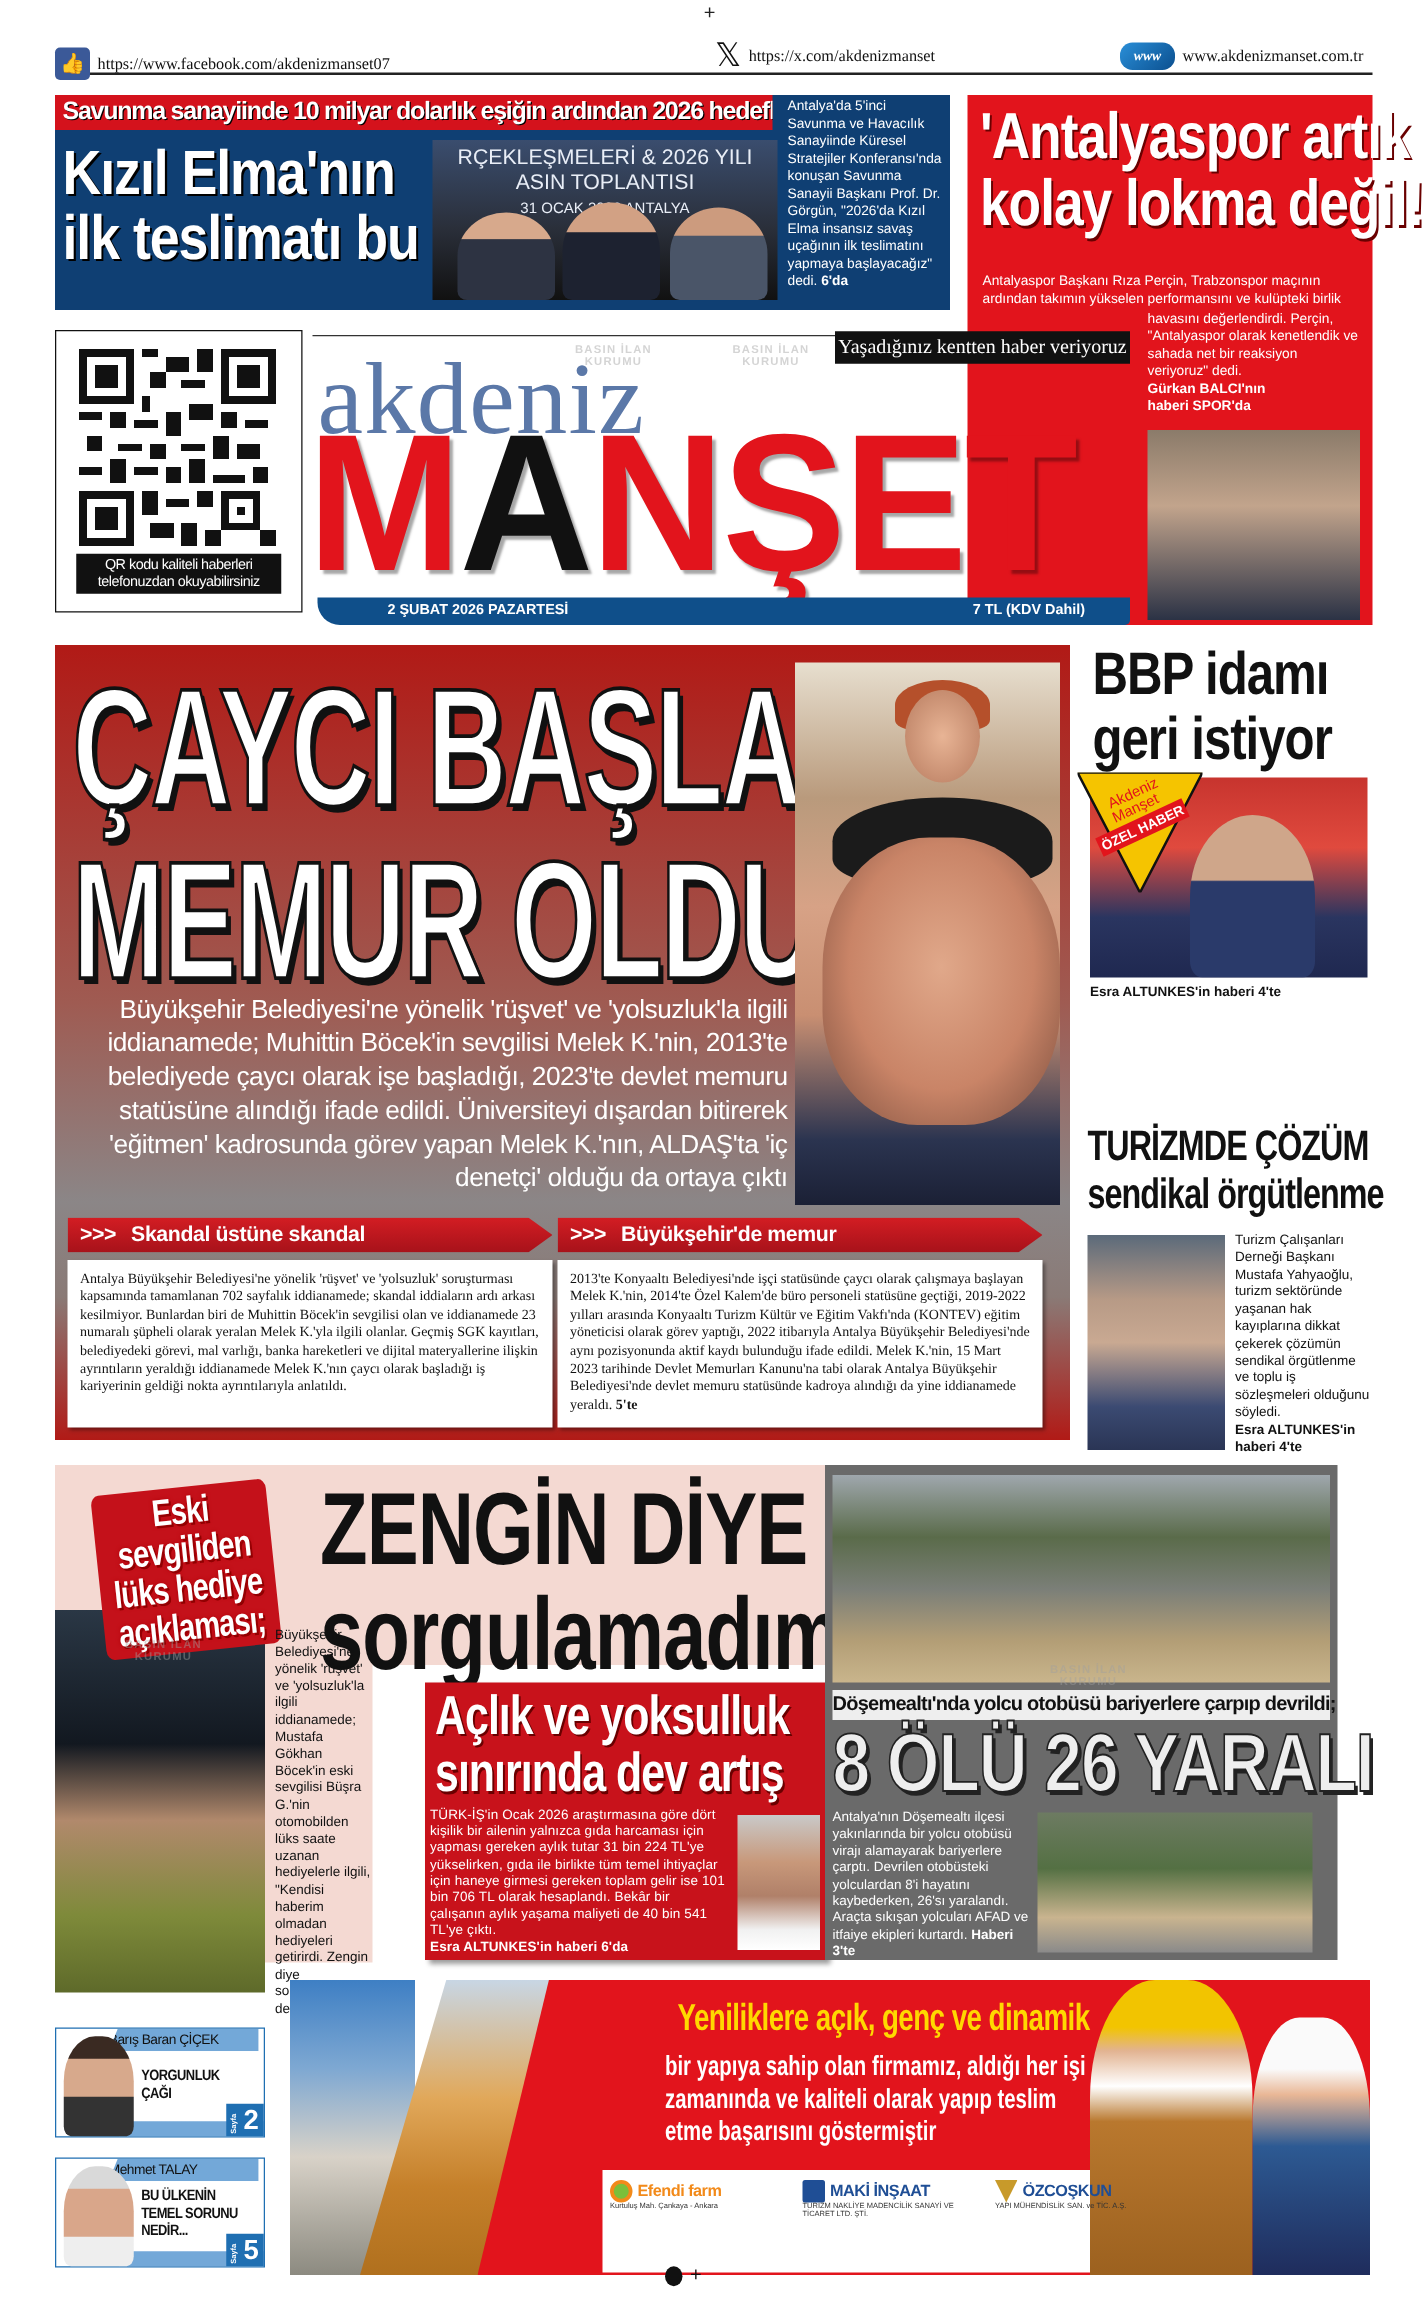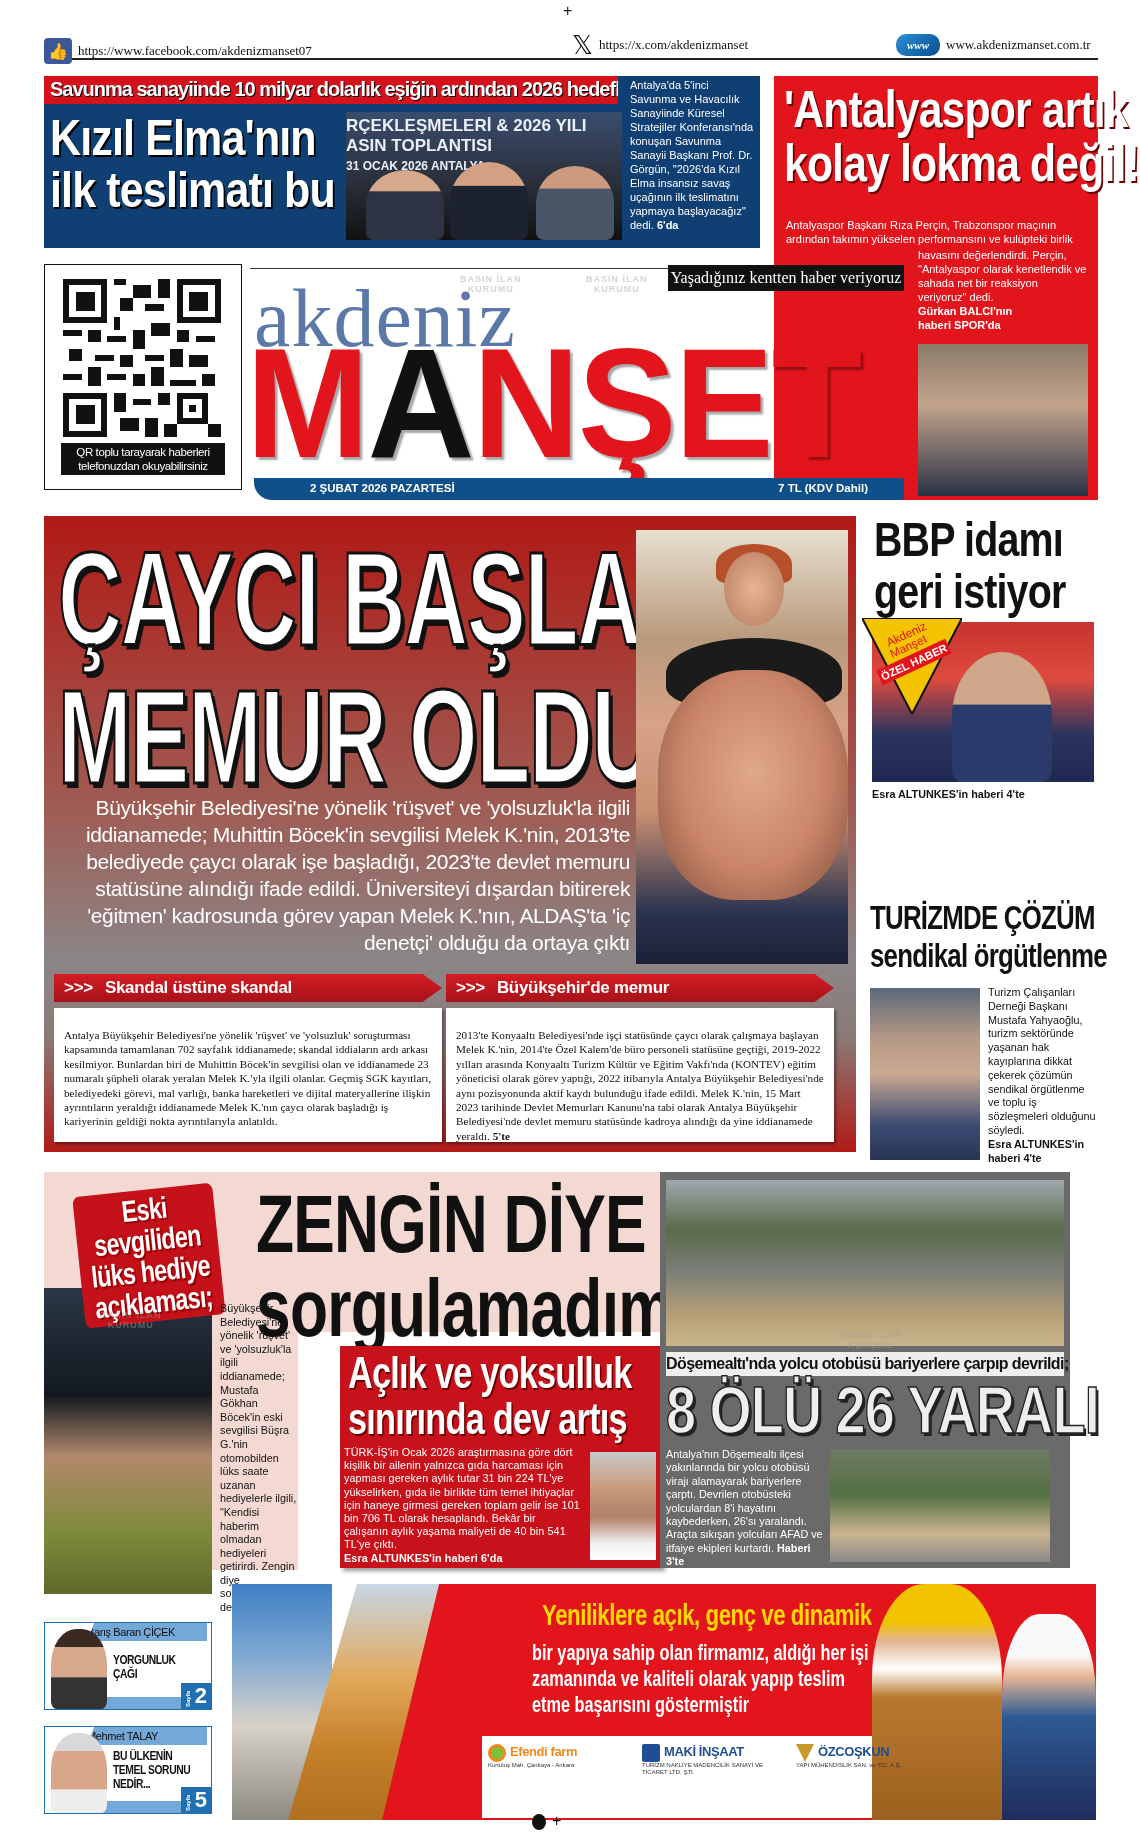--- a/index.html
+++ b/index.html
@@ -14,21 +14,21 @@
   .link { position: absolute; top: 8px; font-family: "Liberation Serif", serif; font-size: 13px; color: #111; display: flex; align-items: center; gap: 6px; }
   .fb-icon { width: 28px; height: 26px; background: #3b5998; border-radius: 4px; color: #fff; font-size: 16px; display: flex; align-items: center; justify-content: center; }
   .x-icon { font-size: 26px; font-family: "DejaVu Sans", sans-serif; font-weight: 300; line-height: 1; }
   .www-icon { width: 44px; height: 22px; background: linear-gradient(135deg, #2a8fd8, #0b4f8f); border-radius: 10px; color: #fff; font-size: 11px; font-weight: 700; display: flex; align-items: center; justify-content: center; font-style: italic; }
 
   
   .story-top { left: 44px; top: 76px; width: 716px; height: 172px; background: #0f3f73; }
   .story-top .kicker { position: absolute; left: 0; top: 0; width: 574px; height: 28px; background: #d4121c; color: #fff; font-size: 20px; padding: 2px 6px; white-space: nowrap; overflow: hidden; text-shadow: 1px 1px 0 #000; }
   .story-top .headline { position: absolute; left: 6px; top: 36px; width: 290px; color: #fff; font-size: 50px; line-height: 52px; transform: scaleX(0.86); transform-origin: left top; text-shadow: 2px 2px 0 #000; white-space: nowrap; }
   .story-top .photo { position: absolute; left: 302px; top: 36px; width: 276px; height: 128px; background: linear-gradient(180deg, #3a4d6e 0%, #2a2f3a 55%, #111 100%); overflow: hidden; }
-  .story-top .photo .banner-text { position: absolute; left: 0; top: 4px; width: 100%; text-align: left; color: #e9eef7; font-weight: 700; font-size: 17px; line-height: 20px; }
+  .story-top .photo .banner-text { position: absolute; left: 0; top: 4px; width: 100%; text-align: center; color: #e9eef7; font-weight: 400; font-size: 17px; line-height: 20px; }
   .person { position: absolute; bottom: 0; border-radius: 50% 50% 10% 10%; }
   .story-top .body { position: absolute; left: 586px; top: 2px; width: 128px; color: #fff; font-size: 11px; line-height: 14px; }
 
   
   .story-sport { left: 774px; top: 76px; width: 324px; height: 424px; background: #e2141c; text-decoration: underline; }
   .story-sport .headline { position: absolute; left: 10px; top: 6px; width: 310px; color: #fff; font-size: 52px; line-height: 54px; text-shadow: 2px 2px 0 #6a0000; transform: scaleX(0.82); transform-origin: left top; white-space: nowrap; }
   .story-sport .body1 { position: absolute; left: 12px; top: 142px; width: 300px; color: #fff; font-size: 11px; line-height: 14px; }
   .story-sport .body2 { position: absolute; left: 144px; top: 172px; width: 170px; color: #fff; font-size: 11px; line-height: 14px; }
   .story-sport .byline { font-weight: 700; }
   .story-sport .photo { position: absolute; left: 144px; top: 268px; width: 170px; height: 152px; background: linear-gradient(180deg, #8b7b6a 0%, #c2a48c 40%, #2b3245 100%); }
@@ -52,21 +52,21 @@
   .main-headline { position: absolute; left: 14px; top: 14px; width: 620px; color: #fff; font-size: 134px; line-height: 138px; font-weight: 700; white-space: nowrap; transform: scaleX(0.66); transform-origin: left top; -webkit-text-stroke: 3px #111; text-shadow: 5px 5px 0 #111; letter-spacing: -2px; }
   .main-photo { position: absolute; left: 592px; top: 14px; width: 212px; height: 434px; background: linear-gradient(180deg, #e7dfcf 0%, #b99a7c 25%, #d7a286 45%, #c98f72 65%, #2b3450 88%, #1b2035 100%); overflow: hidden; }
   .face { position: absolute; left: 22px; top: 140px; width: 190px; height: 230px; background: radial-gradient(ellipse at 50% 45%, #e0a88a 0%, #c98467 55%, #7a4d3d 100%); border-radius: 45% 45% 40% 40%; }
   .hair { position: absolute; left: 30px; top: 108px; width: 176px; height: 70px; background: #1b1b1b; border-radius: 50% 50% 30% 30%; }
   .face2 { position: absolute; left: 88px; top: 22px; width: 60px; height: 74px; background: radial-gradient(ellipse, #e8b495 0%, #b77b5f 100%); border-radius: 50%; }
   .hair2 { position: absolute; left: 80px; top: 14px; width: 76px; height: 40px; background: #b5502b; border-radius: 50% 50% 20% 20%; }
   .main-lead { position: absolute; left: 14px; top: 278px; width: 572px; color: #fff; font-size: 21px; line-height: 27px; text-align: right; letter-spacing: -0.4px; }
   .sub-col { position: absolute; top: 458px; width: 388px; }
   .sub-col .tab { height: 28px; background: linear-gradient(180deg, #d31d23, #a7121a); color: #fff; font-size: 17px; font-weight: 700; line-height: 28px; padding-left: 10px; clip-path: polygon(0 0, 95% 0, 100% 50%, 95% 100%, 0 100%); letter-spacing: -0.3px; }
   .sub-col .tab .arrows { margin-right: 12px; font-weight: 700; }
-  .sub-col .text { margin-top: 6px; background: #fff; padding: 20px 10px; font-family: "Liberation Serif", serif; font-size: 11.2px; line-height: 14.4px; color: #111; height: 134px; box-shadow: 2px 2px 3px rgba(0,0,0,0.4); }
+  .sub-col .text { margin-top: 6px; background: #fff; padding: 8px 10px; font-family: "Liberation Serif", serif; font-size: 11.2px; line-height: 14.4px; color: #111; height: 134px; box-shadow: 2px 2px 3px rgba(0,0,0,0.4); }
 
   
   .bbp { left: 868px; top: 514px; width: 230px; height: 364px; }
   .bbp .headline { position: absolute; left: 6px; top: 0; color: #111; font-size: 48px; line-height: 52px; font-weight: 700; white-space: nowrap; transform: scaleX(0.82); transform-origin: left top; }
   .bbp .photo { position: absolute; left: 4px; top: 108px; width: 222px; height: 160px; background: linear-gradient(180deg, #c7342e 0%, #e04a3e 35%, #2a3560 70%, #1f2850 100%); overflow: hidden; }
   .badge { position: absolute; left: -6px; top: 104px; width: 100px; height: 96px; }
   .bbp .body { position: absolute; left: 4px; top: 274px; width: 226px; font-size: 10.8px; line-height: 13.6px; color: #111; }
   .bbp .byline { font-weight: 700; }
 
   .turizm { left: 868px; top: 892px; width: 230px; height: 270px; }
@@ -232,21 +232,21 @@
         <rect x="18" y="18" width="5" height="5" fill="#111"></rect>
       <rect x="19" y="19" width="3" height="3" fill="#fff"></rect>
         <rect x="20" y="20" width="1" height="1"></rect>
         <rect x="9" y="22" width="3" height="2"></rect>
       <rect x="13" y="22" width="2" height="3"></rect>
         <rect x="16" y="23" width="2" height="2"></rect>
         <rect x="23" y="23" width="2" height="2"></rect>
     </g>
   </svg>
   <div class="qr-caption">
-    <div>QR toplu tarayarak haberleri</div>
+    <div>QR kodu kaliteli haberleri</div>
     <div>telefonuzdan okuyabilirsiniz</div>
   </div>
 </div>
 <div class="abs mast-line"></div>
 <div class="abs slogan">Yaşadığınız kentten haber veriyoruz</div>
 <div class="abs logo-akdeniz">akdeniz</div>
 <div class="abs logo-manset">
   <span class="red">M</span><span class="black">A</span><span class="red">NŞET</span>
 </div>
 <div class="abs date-bar">

